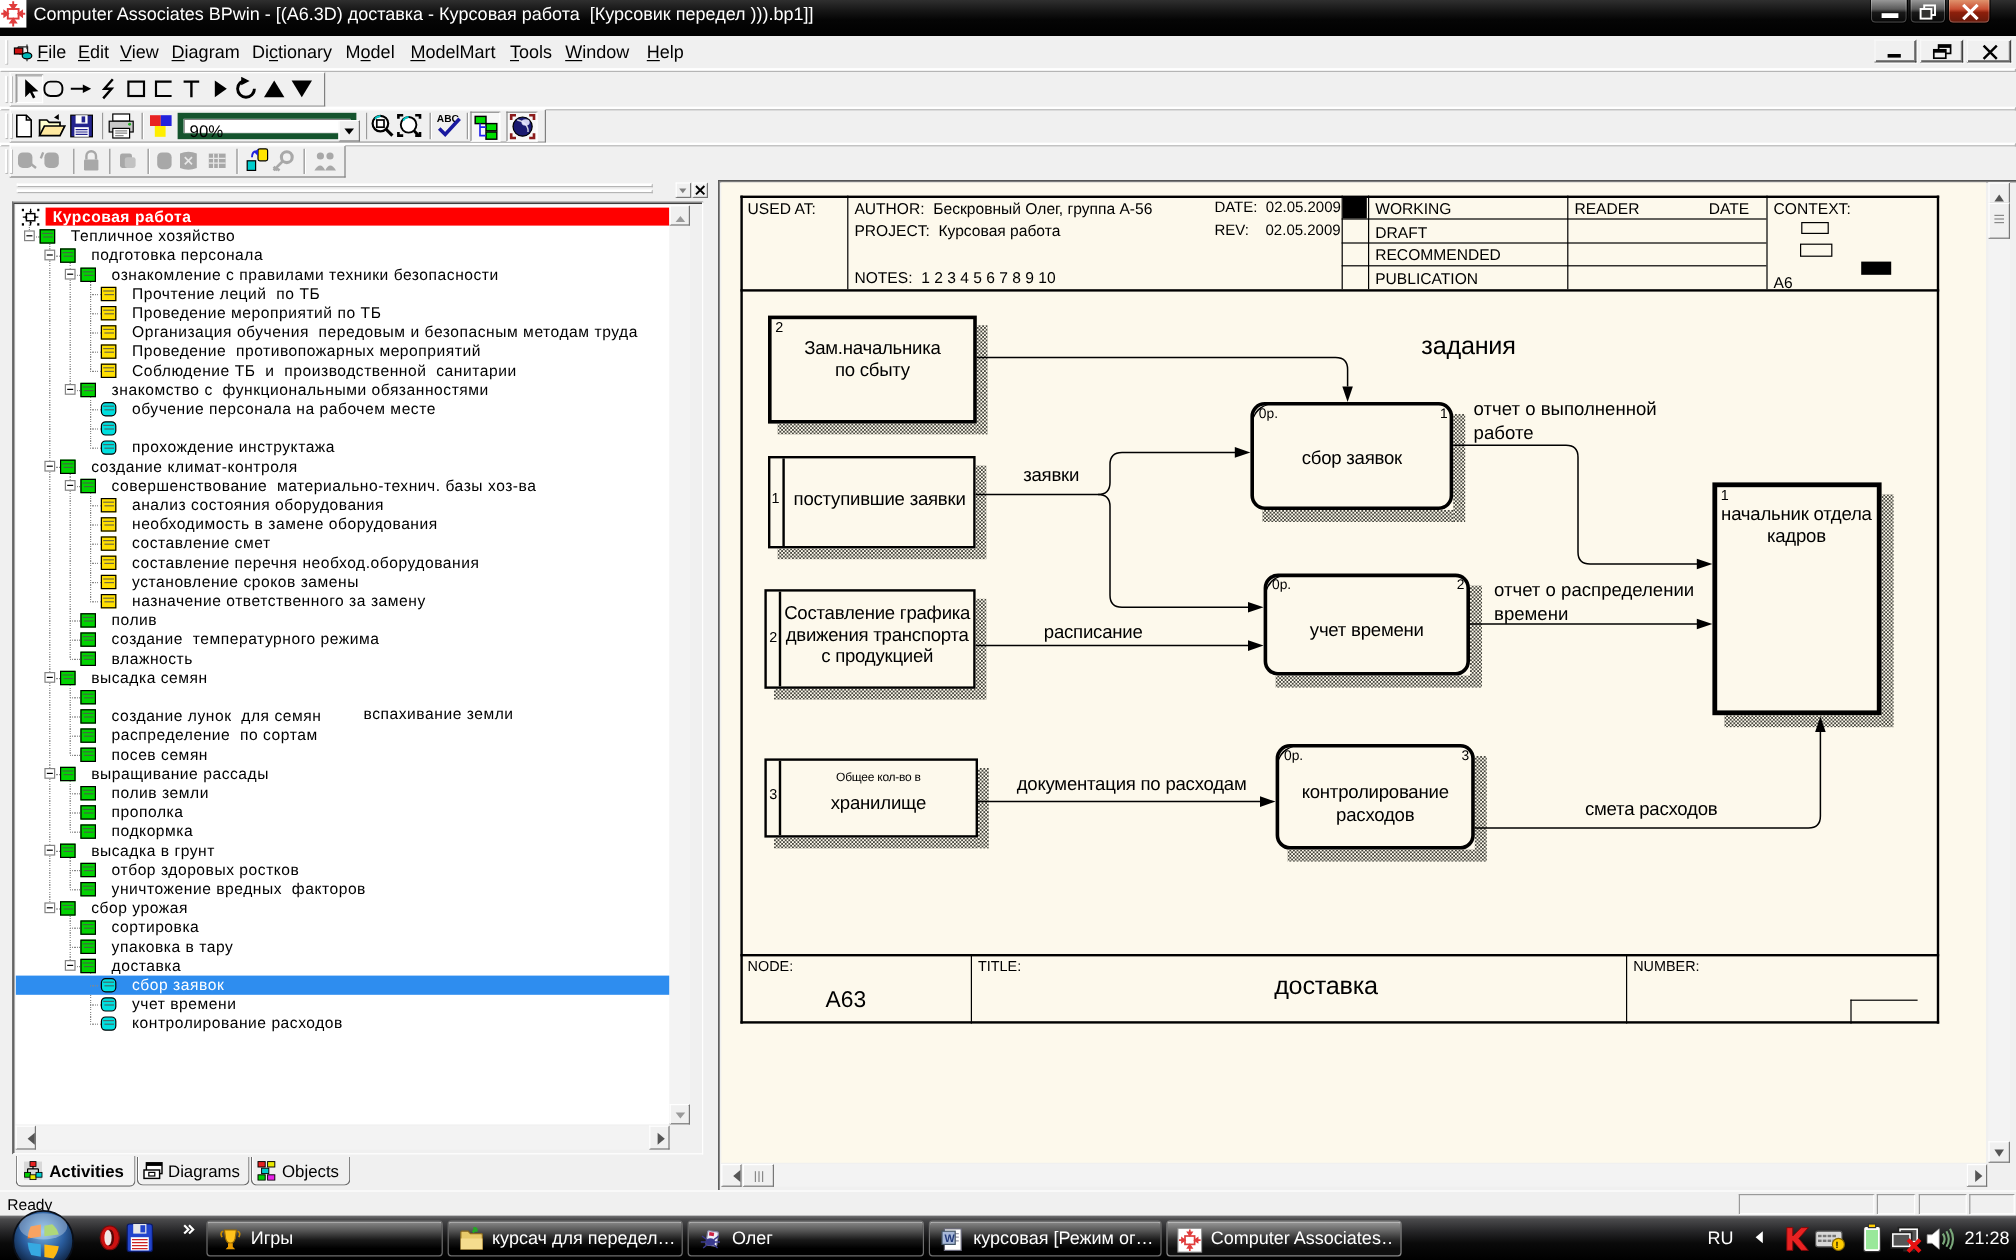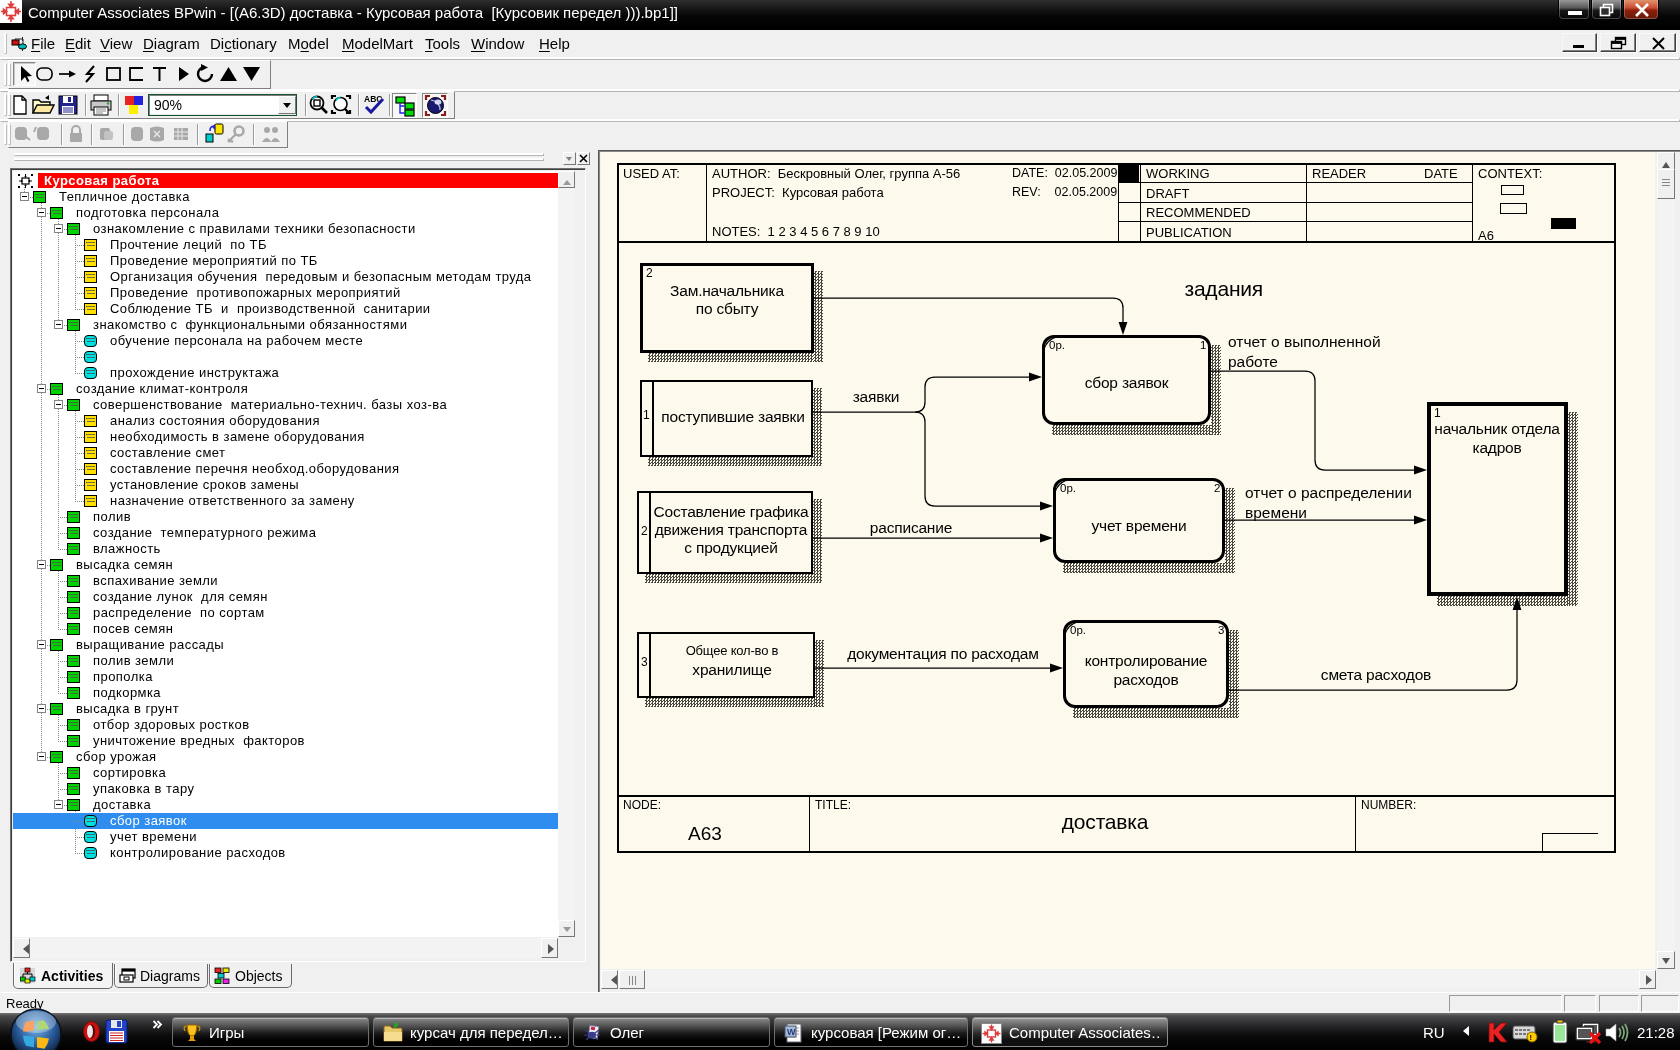--- a/index.html
+++ b/index.html
@@ -206,21 +206,21 @@
     <circle cx="19" cy="9.5" r="1.2" fill="#2a2"></circle>
   </svg>
 <svg class="abs" style="left:122px;top:94px" width="24" height="22" viewBox="0 0 24 22">
     <rect x="3" y="2" width="9" height="9" fill="#e82222"></rect>
     <rect x="12" y="2" width="9" height="9" fill="#2222dd"></rect>
     <rect x="7" y="11" width="9" height="9" fill="#ffee00"></rect>
   </svg>
 
 <div class="tsep" style="left:85px;top:94px;height:22px"></div>
 <div class="tsep" style="left:118px;top:94px;height:22px"></div>
-<div class="abs" style="left:148px;top:94px;width:149px;height:22px;background:#fff;border:1px solid #14532d;box-shadow:inset 1px 1px 0 #808080, inset -1px -1px 0 #e8e8e8;">
+<div class="abs" style="left:148px;top:94px;width:149px;height:22px;background:#fff;border:5px solid #14532d;box-shadow:inset 1px 1px 0 #808080, inset -1px -1px 0 #e8e8e8;">
  <div class="abs" style="left:5px;top:2px;font-size:14px;">90%</div>
  <div class="sbtn2" style="left:129px;top:1px;width:18px;height:18px;"></div>
  <div class="arr" style="left:134px;top:8px;border:4px solid transparent;border-top:5px solid #000;"></div>
 </div>
 <div class="tsep" style="left:305px;top:94px;height:22px"></div>
 
 <div class="tsep" style="left:358px;top:94px;height:22px"></div>
 <svg class="abs" style="left:308px;top:94px" width="22" height="22" viewBox="0 0 22 22">
     <circle cx="9" cy="9" r="6.5" fill="#fff" stroke="#000" stroke-width="1.8"></circle>
     <rect x="6" y="6" width="6" height="6" fill="none" stroke="#000" stroke-width="1.4"></rect>
@@ -353,21 +353,21 @@
  <rect x="0" y="13" width="2" height="2"></rect>
         <rect x="13" y="13" width="2" height="2"></rect>
       </g>
 </svg>
 <div class="trow" style="top:2px;left:31px;color:#fff;font-weight:bold">Курсовая работа</div>
 <div class="doth" style="left:11px;top:26px;width:9px"></div>
 <div class="tminus" style="left:7px;top:21px"></div>
 <div class="ticon" style="left:20px;top:20px;background:#00d400;"></div>
 <div class="abs" style="left:22px;top:23px;width:9px;height:1px;background:rgba(80,80,80,.8)"></div>
 <div class="abs" style="left:23px;top:26px;width:8px;height:1px;background:rgba(80,80,80,.8)"></div>
-<div class="trow" style="top:18px;left:46px;">Тепличное доставка</div>
+<div class="trow" style="top:18px;left:46px;">Тепличное хозяйство</div>
 <div class="doth" style="left:28px;top:42px;width:9px"></div>
 <div class="tminus" style="left:24px;top:37px"></div>
 <div class="ticon" style="left:37px;top:36px;background:#00d400;"></div>
 <div class="abs" style="left:39px;top:39px;width:9px;height:1px;background:rgba(80,80,80,.8)"></div>
 <div class="abs" style="left:40px;top:42px;width:8px;height:1px;background:rgba(80,80,80,.8)"></div>
 <div class="trow" style="top:34px;left:63px;">подготовка персонала</div>
 <div class="doth" style="left:45px;top:58px;width:9px"></div>
 <div class="tminus" style="left:41px;top:53px"></div>
 <div class="ticon" style="left:54px;top:52px;background:#00d400;"></div>
 <div class="abs" style="left:56px;top:55px;width:9px;height:1px;background:rgba(80,80,80,.8)"></div>
@@ -478,21 +478,21 @@
 <div class="doth" style="left:28px;top:394px;width:9px"></div>
 <div class="tminus" style="left:24px;top:389px"></div>
 <div class="ticon" style="left:37px;top:388px;background:#00d400;"></div>
 <div class="abs" style="left:39px;top:391px;width:9px;height:1px;background:rgba(80,80,80,.8)"></div>
 <div class="abs" style="left:40px;top:394px;width:8px;height:1px;background:rgba(80,80,80,.8)"></div>
 <div class="trow" style="top:386px;left:63px;">высадка семян</div>
 <div class="doth" style="left:45px;top:410px;width:9px"></div>
 <div class="ticon" style="left:54px;top:404px;background:#00d400;"></div>
 <div class="abs" style="left:56px;top:407px;width:9px;height:1px;background:rgba(80,80,80,.8)"></div>
 <div class="abs" style="left:57px;top:410px;width:8px;height:1px;background:rgba(80,80,80,.8)"></div>
-<div class="trow" style="top:402px;left:80px;">вспахивание земли</div>
+<div class="trow" style="top:416px;left:80px;text-align:center;">вспахивание земли</div>
 <div class="doth" style="left:45px;top:426px;width:9px"></div>
 <div class="ticon" style="left:54px;top:420px;background:#00d400;"></div>
 <div class="abs" style="left:56px;top:423px;width:9px;height:1px;background:rgba(80,80,80,.8)"></div>
 <div class="abs" style="left:57px;top:426px;width:8px;height:1px;background:rgba(80,80,80,.8)"></div>
 <div class="trow" style="top:418px;left:80px;">создание лунок  для семян</div>
 <div class="doth" style="left:45px;top:442px;width:9px"></div>
 <div class="ticon" style="left:54px;top:436px;background:#00d400;"></div>
 <div class="abs" style="left:56px;top:439px;width:9px;height:1px;background:rgba(80,80,80,.8)"></div>
 <div class="abs" style="left:57px;top:442px;width:8px;height:1px;background:rgba(80,80,80,.8)"></div>
 <div class="trow" style="top:434px;left:80px;">распределение  по сортам</div>
@@ -683,21 +683,21 @@
 <div class="dln" style="left:48px;top:341px;width:2px;height:79px"></div>
 <div class="dtxt" style="left:40px;top:372px;font-size:12px;">2</div>
 <div class="lbl" style="left:-170px;top:351px;width:600px;text-align:center;font-size:15.5px;">Составление графика</div>
 <div class="lbl" style="left:-170px;top:387px;width:600px;text-align:center;font-size:15.5px;">с продукцией</div>
 <div class="lbl" style="left:-170px;top:369px;width:600px;text-align:center;font-size:15.5px;">движения транспорта</div>
 <div class="shadow" style="left:214px;top:488px;width:9px;height:67px"></div>
 <div class="shadow" style="left:44px;top:546px;width:170px;height:9px"></div>
 <div class="bx" style="left:36px;top:480px;width:178px;height:66px"></div>
 <div class="dln" style="left:48px;top:482px;width:2px;height:62px"></div>
 <div class="dtxt" style="left:40px;top:503px;font-size:12px;">3</div>
-<div class="lbl" style="left:-169px;top:491px;width:600px;text-align:center;font-size:13px;">Общее кол-во в</div>
+<div class="lbl" style="left:-169px;top:491px;width:600px;text-align:center;font-size:10px;">Общее кол-во в</div>
 <div class="lbl" style="left:-169px;top:509px;width:600px;text-align:center;font-size:15.5px;">хранилище</div>
 <div class="shadow" style="left:967px;top:260px;width:10px;height:194px"></div>
 <div class="shadow" style="left:836px;top:444px;width:131px;height:10px"></div>
 <div class="bx" style="left:826px;top:250px;width:141px;height:194px;border-width:4px"></div>
 <div class="dtxt" style="left:833px;top:254px;font-size:12px;">1</div>
 <div class="lbl" style="left:596px;top:268px;width:600px;text-align:center;font-size:15.5px;">начальник отдела</div>
 <div class="lbl" style="left:596px;top:287px;width:600px;text-align:center;font-size:15.5px;">кадров</div>
 <div class="shadow" style="left:610px;top:193px;width:10px;height:90px"></div>
 <div class="shadow" style="left:451px;top:273px;width:159px;height:10px"></div>
 <div class="act" style="left:441px;top:183px;width:169px;height:90px"></div>

